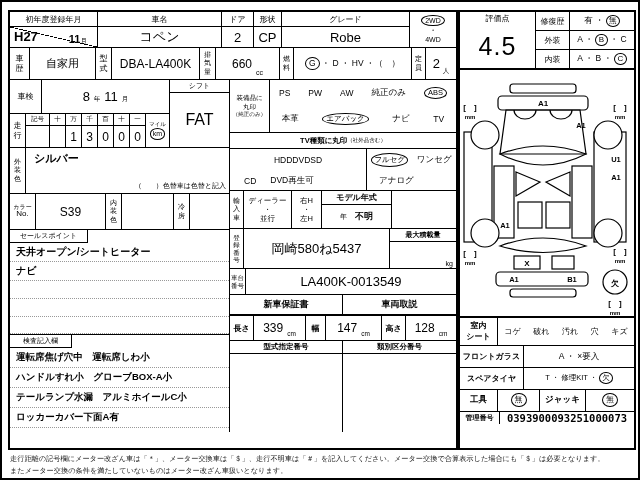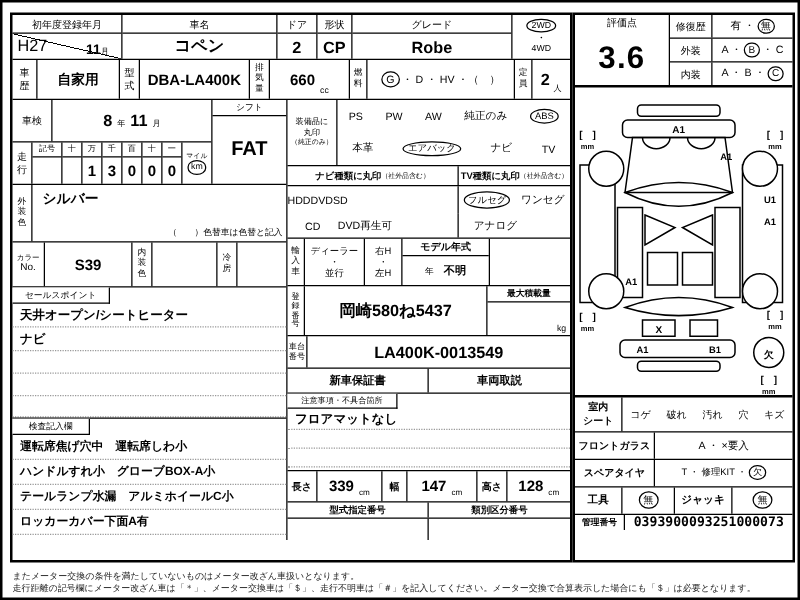--- a/index.html
+++ b/index.html
@@ -9,40 +9,40 @@
 .abs{position:absolute}
 .fx{display:flex}
 .fc{display:flex;flex-direction:column}
 .cc{display:flex;align-items:center;justify-content:center}
 .br{border-right:1px solid #000}
 .bb{border-bottom:1px solid #000}
 .bt2{border-top:2px solid #000}
 .bb2{border-bottom:2px solid #000}
 .vl{display:flex;align-items:center;justify-content:center;text-align:center;word-break:break-all;line-height:1.15;font-size:8px;padding:0 4px}
 .hd{font-size:8px;display:flex;align-items:center;justify-content:center;border-bottom:1px solid #000;height:15px}
-.val{font-weight:bold;display:flex;align-items:center;justify-content:center}
+.val{font-weight:normal;display:flex;align-items:center;justify-content:center}
 .b11{font-size:11px}.b12{font-size:12px}.b13{font-size:13px}
 .sm{font-size:7px}.xs{font-size:6.5px}
 .circ{display:inline-block;border:1.3px solid #000;border-radius:50%;padding:0 3px;text-align:center;line-height:1.3}
 .dline{border-bottom:1px dotted #999;font-size:10px;font-weight:bold;padding-left:6px;display:flex;align-items:center}
 .tab{border-right:1px solid #000;border-bottom:1px solid #000;font-size:7px;display:flex;align-items:center;justify-content:center;background:#fff}
 svg text{font-family:"Liberation Sans","DejaVu Sans",sans-serif;font-weight:bold;fill:#000;stroke:none}
 </style>
 </head>
 <body>
 
 <div class="page">
 
   <div class="abs" style="left:6px;top:8px;width:450px;height:440px;border:2px solid #000">
 
     <div class="fx bb" style="height:36px">
       <div class="fc br" style="width:88px">
         <div class="hd">初年度登録年月</div>
         <div style="flex:1;position:relative;background:linear-gradient(to right top,transparent 49%,#000 49%,#000 51%,transparent 51%)">
-          <span class="abs" style="left:4px;top:2px;font-weight:normal;font-size:13px">H27</span>
+          <span class="abs" style="left:4px;top:2px;font-weight:bold;font-size:13px">H27</span>
           <span class="abs" style="right:10px;bottom:1px;font-weight:bold;font-size:11px"><span>11</span><span class="xs" style="font-weight:normal">月</span></span>
         </div>
       </div>
       <div class="fc br" style="width:124px">
         <div class="hd">車名</div>
         <div class="val b13" style="flex:1">コペン</div>
       </div>
       <div class="fc br" style="width:32px">
         <div class="hd">ドア</div>
         <div class="val b13" style="flex:1">2</div>
@@ -198,31 +198,27 @@
             <div class="fx" style="flex:1;align-items:center;justify-content:space-around;font-size:8.5px">
               <span>本革</span>
               <span class="circ" style="font-size:7.5px">エアバック</span>
               <span>ナビ</span>
               <span>TV</span>
             </div>
           </div>
         </div>
 
         <div class="fx bb" style="height:16px">
-          <div class="cc br" style="width:137px">
-              <span style="font-size:7.5px;font-weight:bold">ナビ種類に丸印</span>
-              <span style="font-size:5.5px">（社外品含む）</span>
-            </div>
           <div class="cc" style="flex:1">
               <span style="font-size:7.5px;font-weight:bold">TV種類に丸印</span>
               <span style="font-size:5.5px">（社外品含む）</span>
             </div>
         </div>
         <div class="fx" style="height:22px">
-          <div class="fx br" style="width:137px;align-items:center;justify-content:flex-start;font-size:8.5px">
+          <div class="fx br" style="width:137px;align-items:center;justify-content:center;font-size:8.5px">
             <span>HDD</span>
             <span>DVD</span>
             <span>SD</span>
           </div>
           <div class="fx" style="flex:1;align-items:center;justify-content:space-around;font-size:8.5px">
             <span class="circ" style="font-size:7.5px;padding:1px 2px">フルセグ</span>
             <span>ワンセグ</span>
           </div>
         </div>
         <div class="fx bb" style="height:20px">
@@ -270,26 +266,20 @@
         <div class="fx bb" style="height:26px">
           <div class="vl br" style="width:16px;font-size:6.5px;padding:0 1px">車台番号</div>
           <div class="val b13" style="flex:1">LA400K-0013549</div>
         </div>
 
         <div class="fx bb" style="height:20px">
           <div class="cc br" style="width:50%;font-size:9px;font-weight:bold">新車保証書</div>
           <div class="cc" style="flex:1;font-size:9px;font-weight:bold">車両取説</div>
         </div>
 
-        <div style="height:61px">
-          <div class="tab" style="width:88px;height:12px;font-size:6.5px">注意事項・不具合箇所</div>
-          <div class="dline" style="height:17px;font-size:10px">フロアマットなし</div>
-          <div class="dline" style="height:15px"></div>
-          <div class="dline" style="height:15px"></div>
-        </div>
 
         <div class="fx bb" style="height:26px;border-top:1px solid #000">
           <div class="cc br" style="width:24px;font-size:8px;font-weight:bold">長さ</div>
           <div class="cc br" style="width:52px;gap:4px">
               <span class="val b12">339</span>
               <span class="xs" style="align-self:flex-end;padding-bottom:3px">cm</span>
             </div>
           <div class="cc br" style="width:20px;font-size:8px;font-weight:bold">幅</div>
           <div class="cc br" style="width:56px;gap:4px">
               <span class="val b12">147</span>
@@ -314,21 +304,21 @@
         </div>
       </div>
     </div>
   </div>
 
   <div class="abs" style="left:456px;top:8px;width:178px;height:440px;border:2px solid #000">
 
     <div class="fx bb2" style="height:58px">
       <div class="fc br" style="width:76px">
         <div class="cc" style="height:13px;font-size:8px">評価点</div>
-        <div class="val" style="flex:1;font-size:25px;letter-spacing:1px">3.6</div>
+        <div class="val" style="flex:1;font-size:25px;letter-spacing:1px">4.5</div>
       </div>
       <div class="fc" style="flex:1">
         <div class="fx bb" style="flex:1">
           <div class="cc br" style="width:34px;font-size:8px">修復歴</div>
           <div class="cc" style="flex:1;font-size:8.5px;gap:2px">
               <span>有 ・</span>
               <span class="circ" style="font-size:8px;padding:0 2px">無</span>
             </div>
         </div>
         <div class="fx bb" style="flex:1">
@@ -433,17 +423,17 @@
           </div>
       </div>
       <div class="fx" style="flex:1">
         <div class="cc br" style="width:40px;font-size:7px;font-weight:bold">管理番号</div>
         <div class="cc" style="flex:1;font-family:'DejaVu Sans Mono','Liberation Mono',monospace;font-size:10.5px;font-weight:bold">0393900093251000073</div>
       </div>
     </div>
   </div>
 
   <div class="abs" style="left:8px;top:452px;width:628px;color:#222">
+    <div style="font-size:7.2px;white-space:nowrap;overflow:hidden">走行距離の記号欄にメーター改ざん車は「＊」、メーター交換車は「＄」、走行不明車は「＃」を記入してください。メーター交換で合算表示した場合にも「＄」は必要となります。</div>
     <div style="font-size:7.2px;margin-top:2px">またメーター交換の条件を満たしていないものはメーター改ざん車扱いとなります。</div>
-    <div style="font-size:7.2px;white-space:nowrap;overflow:hidden">走行距離の記号欄にメーター改ざん車は「＊」、メーター交換車は「＄」、走行不明車は「＃」を記入してください。メーター交換で合算表示した場合にも「＄」は必要となります。</div>
   </div>
 
 </div>
 
 </body></html>

